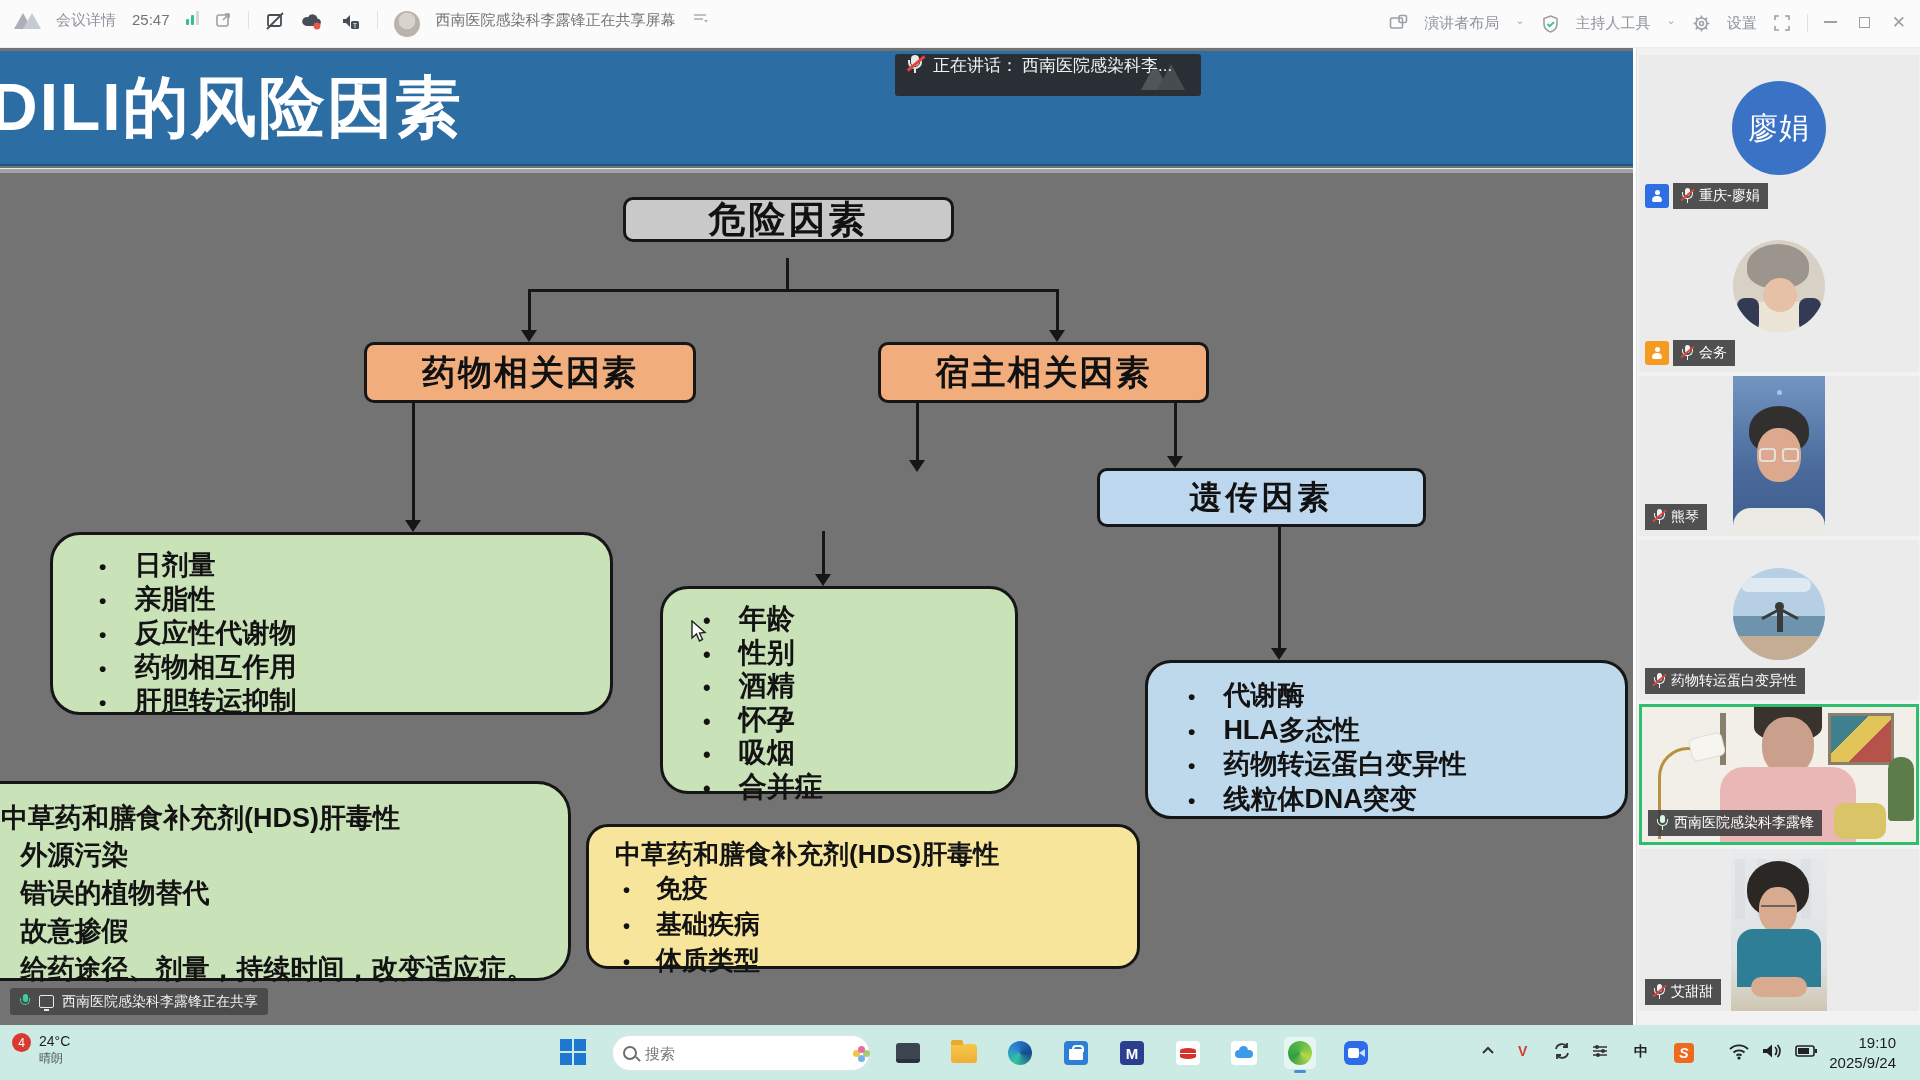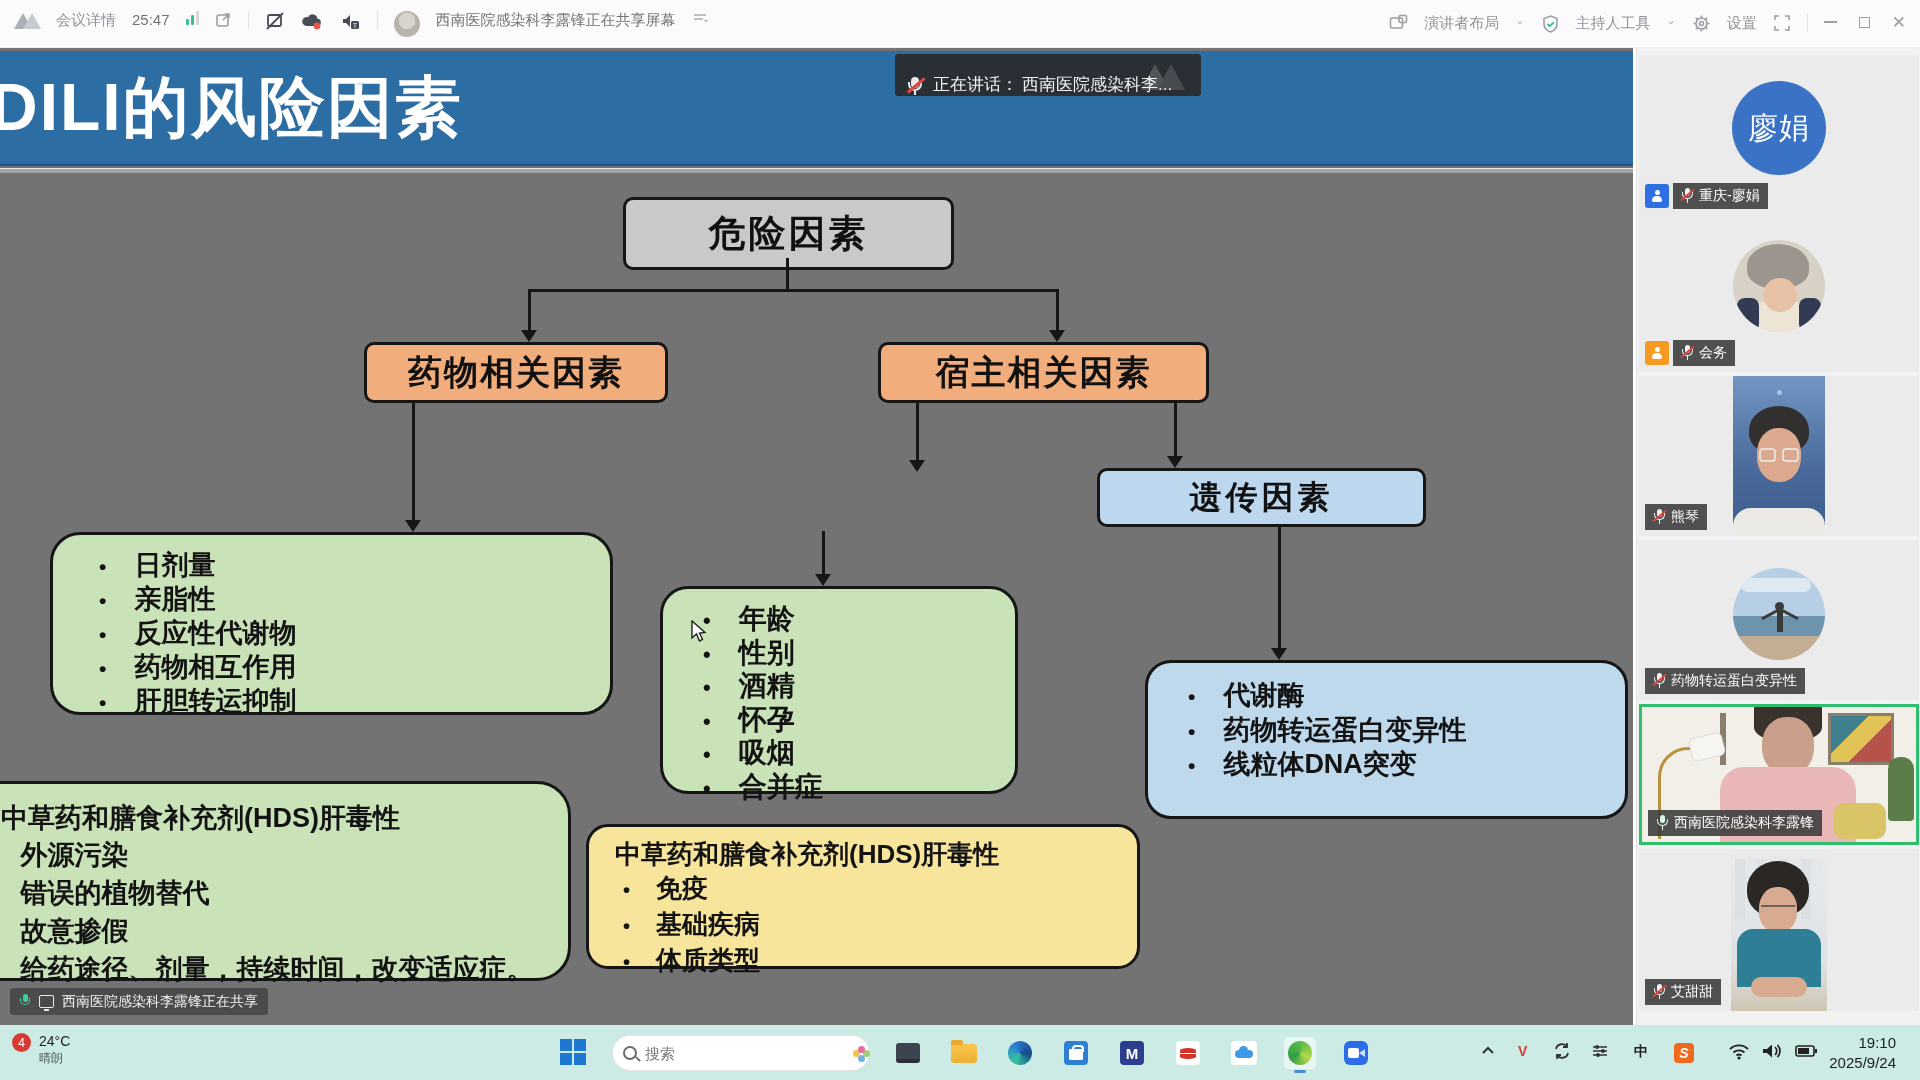--- a/index.html
+++ b/index.html
@@ -32,37 +32,37 @@
 
   
   .slide { position:absolute; left:0; top:48px; width:1633px; height:977px; background:#737373; overflow:hidden;text-decoration:underline; }
   .slide-hd { position:absolute; left:0; top:3px; width:1633px; height:115px; background:#2c6da4;
               border-bottom:2px solid #1d5587; display:flex; align-items:center; }
   .slide-hd-line { position:absolute; left:0; top:120px; width:1633px; height:5px; background:#a3a3a3; border-top:1px solid #e8e8e8; }
   .slide-title { color:#fff; font-size:66px; font-weight:800; letter-spacing:2px; margin-left:-10px; }
 
   
   .banner { position:absolute; left:895px; top:6px; width:306px; height:42px; background:rgba(42,42,44,0.93);
-            border-radius:3px; display:flex; align-items:flex-end; padding:0 12px; gap:10px; z-index:40; overflow:hidden;}
+            border-radius:3px; display:flex; align-items:flex-start; padding:0 12px; gap:10px; z-index:40; overflow:hidden;}
   .banner-txt { color:#f2f2f2; font-size:17px; white-space:nowrap; }
   .bn-mic { position:relative; width:16px; height:20px; flex:0 0 auto; }
   .bn-mic .body { position:absolute; left:4px; top:1px; width:8px; height:11px; background:#e9e9e9; border-radius:4px; }
   .bn-mic .arc { position:absolute; left:1px; top:6px; width:14px; height:9px; border:2px solid #e9e9e9; border-top:none; border-radius:0 0 8px 8px; }
   .bn-mic .stem { position:absolute; left:7px; top:15px; width:2px; height:4px; background:#e9e9e9; }
   .bn-mic .slash { position:absolute; left:-2px; top:8px; width:22px; height:2.5px; background:#e0443c; transform:rotate(-40deg); }
   .bn-wm { position:absolute; right:4px; top:4px; width:60px; height:36px; opacity:0.18; }
   .bn-wm i { position:absolute; bottom:4px; width:0; height:0; border-style:solid; }
   .bn-wm i:nth-child(1){ left:4px; border-width:0 14px 26px 14px; border-color:transparent transparent #fff transparent;}
   .bn-wm i:nth-child(2){ left:20px; border-width:0 14px 26px 14px; border-color:transparent transparent #cfcfcf transparent;}
 
   
   .fbox { position:absolute; border:3px solid #161616; border-radius:10px; display:flex; align-items:center;
           justify-content:center; font-weight:700; color:#111; }
-  .bx-root { left:623px; top:149px; width:331px; height:73px; background:#c9c9c9; font-size:37px; letter-spacing:3px;}
-  .bx-drug { left:364px; top:294px; width:304px; height:61px; background:#f1ae7c; font-size:34px; letter-spacing:2px;}
+  .bx-root { left:623px; top:149px; width:331px; height:45px; background:#c9c9c9; font-size:37px; letter-spacing:3px;}
+  .bx-drug { left:364px; top:294px; width:332px; height:61px; background:#f1ae7c; font-size:34px; letter-spacing:2px;}
   .bx-host { left:878px; top:294px; width:331px; height:61px; background:#f1ae7c; font-size:34px; letter-spacing:2px;}
   .bx-nong { left:660px; top:424px; width:330px; height:59px; background:#f8e28c; font-size:32px; letter-spacing:2px;}
   .bx-gene { left:1097px; top:420px; width:329px; height:59px; background:#bdd7ee; font-size:32px; letter-spacing:4px;}
 
   .lbox { position:absolute; border:3px solid #161616; background:#c9e2b8; font-weight:700; color:#131313; }
   .lbox ul { list-style:none; }
   .lbox li { display:flex; align-items:baseline; }
   .lbox li::before { content:"•"; font-size:0.78em; margin-right:28px; }
   .lb-drug { left:50px; top:484px; width:563px; height:183px; border-radius:30px; font-size:27px; padding:14px 0 0 46px; }
   .lb-drug li { line-height:32px; }
@@ -340,20 +340,21 @@
         <li>性别</li>
         <li>酒精</li>
         <li>怀孕</li>
         <li>吸烟</li>
         <li>合并症</li>
       </ul>
     </div>
     <div class="lbox lb-gene" style="background:#bed8ec;">
       <ul>
         <li>代谢酶</li>
+        <li>HLA多态性</li>
         <li>药物转运蛋白变异性</li>
         <li>线粒体DNA突变</li>
       </ul>
     </div>
     <div class="lbox lb-hdsg">
       <div class="ttl">中草药和膳食补充剂(HDS)肝毒性</div>
       <ul>
         <li>外源污染</li>
         <li>错误的植物替代</li>
         <li>故意掺假</li>

